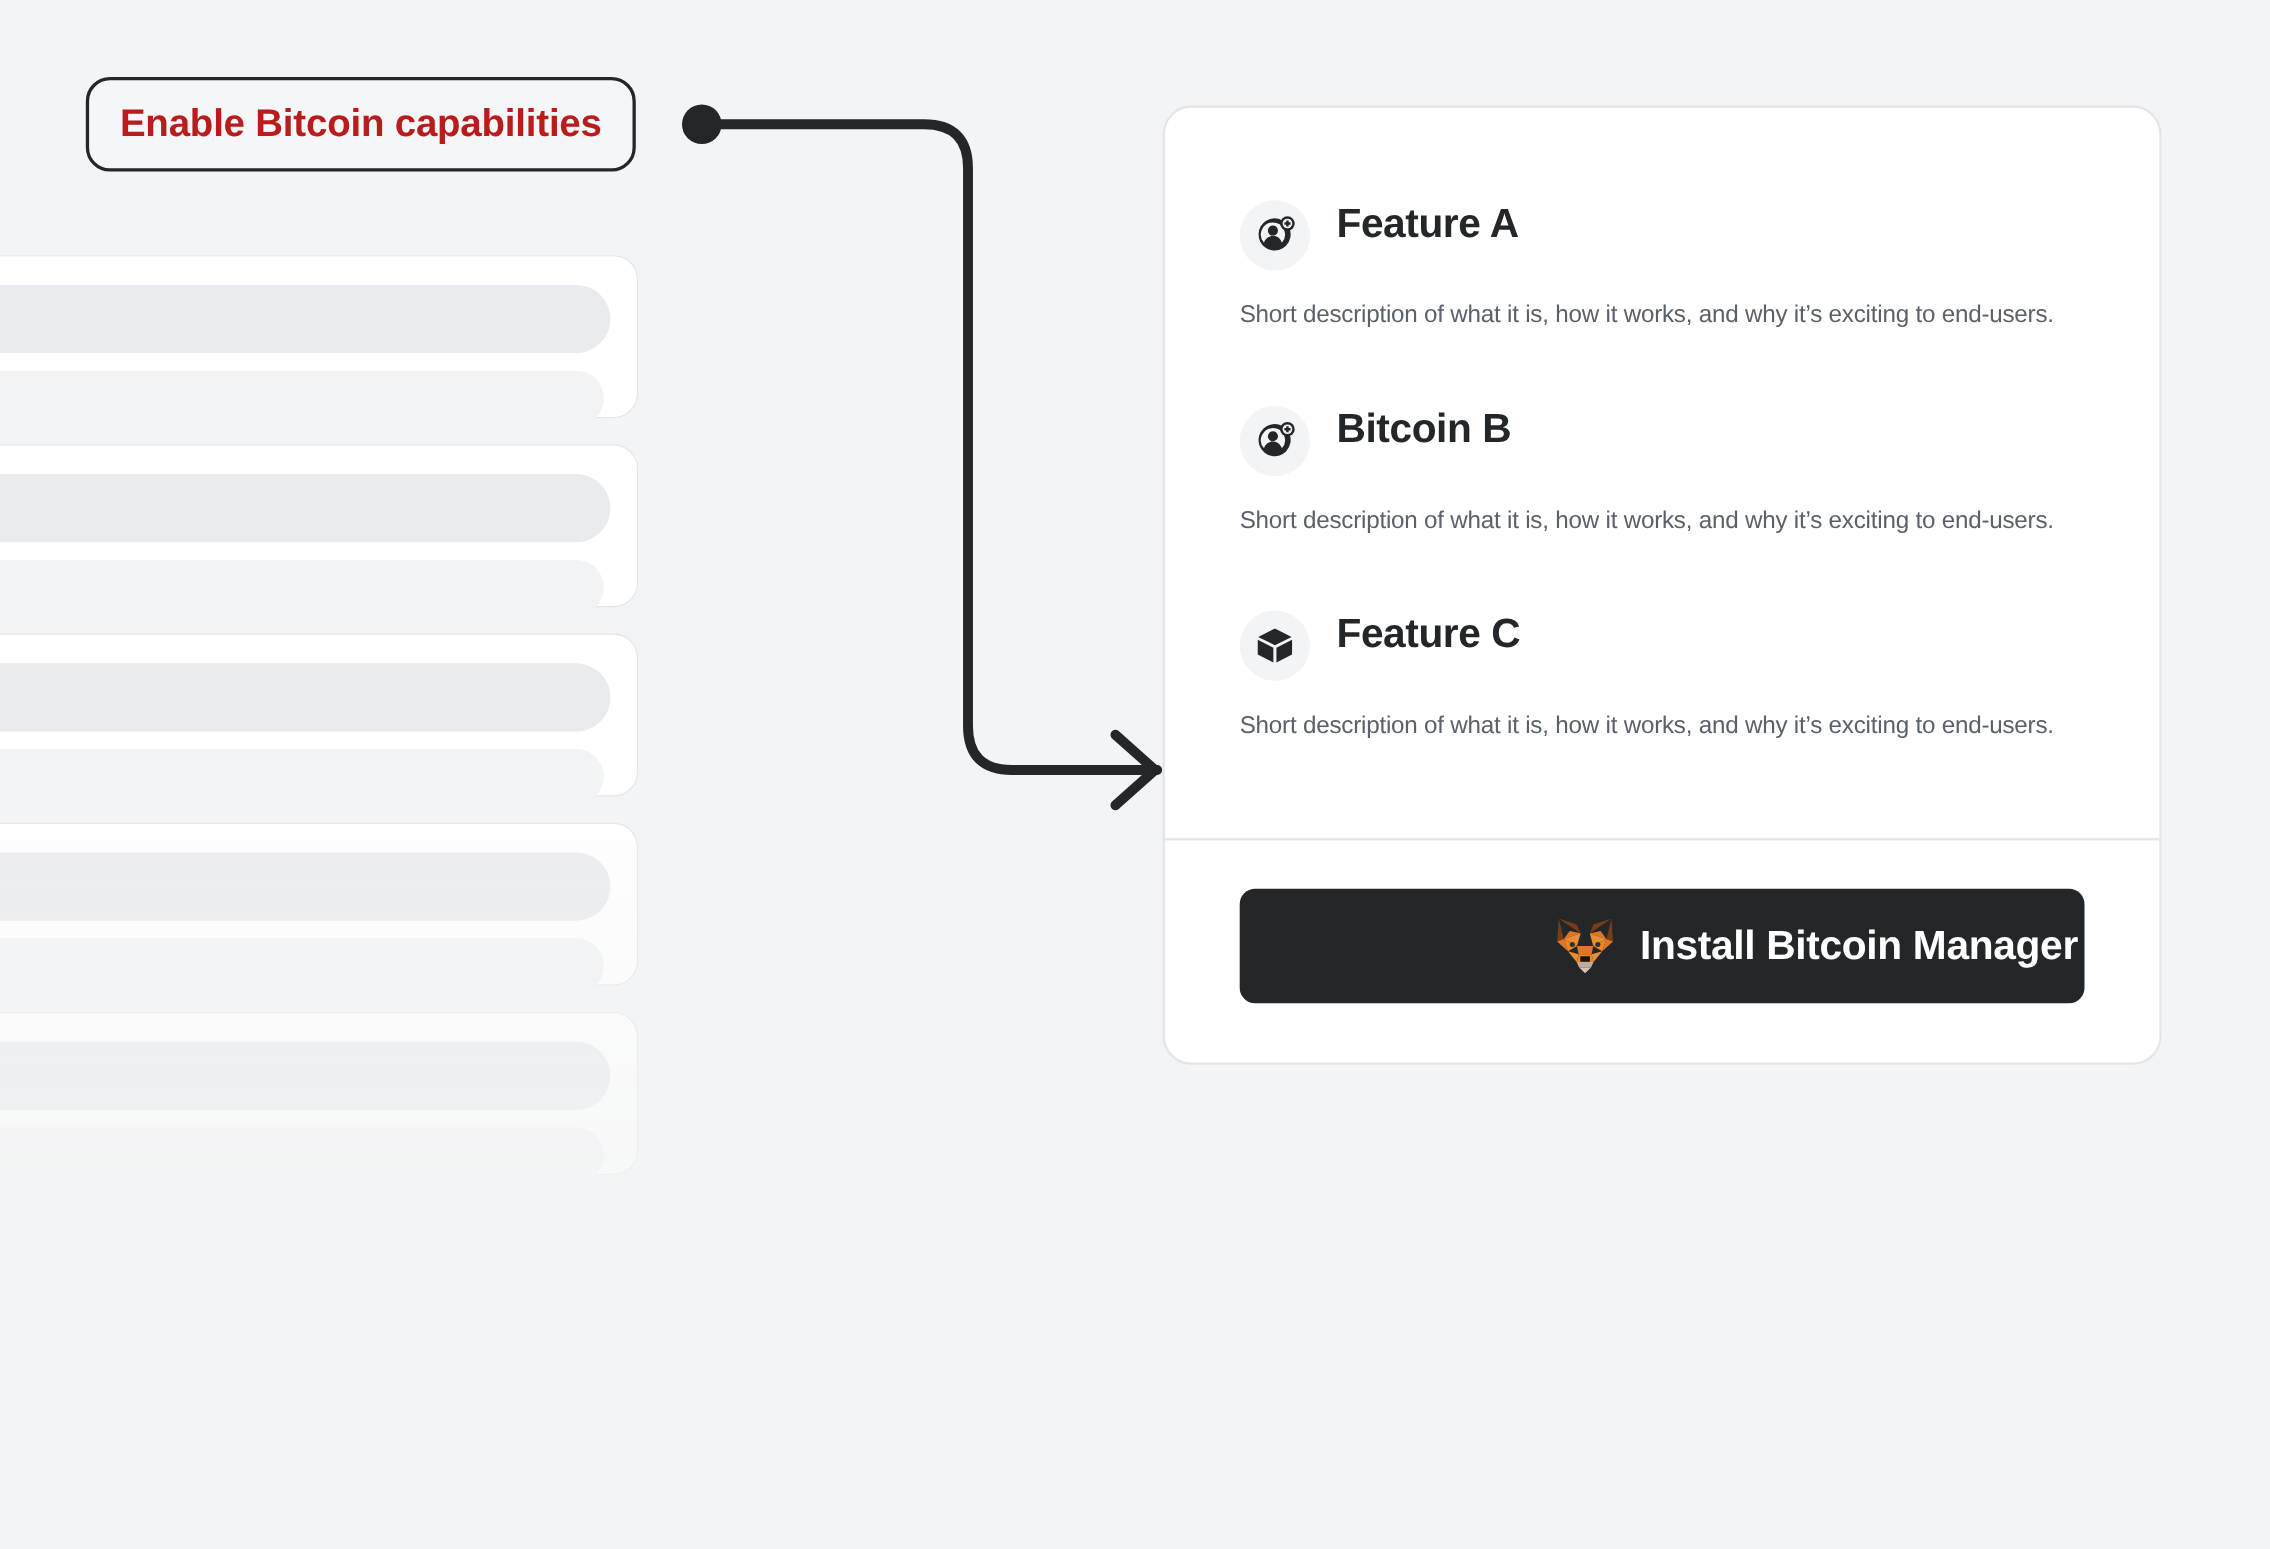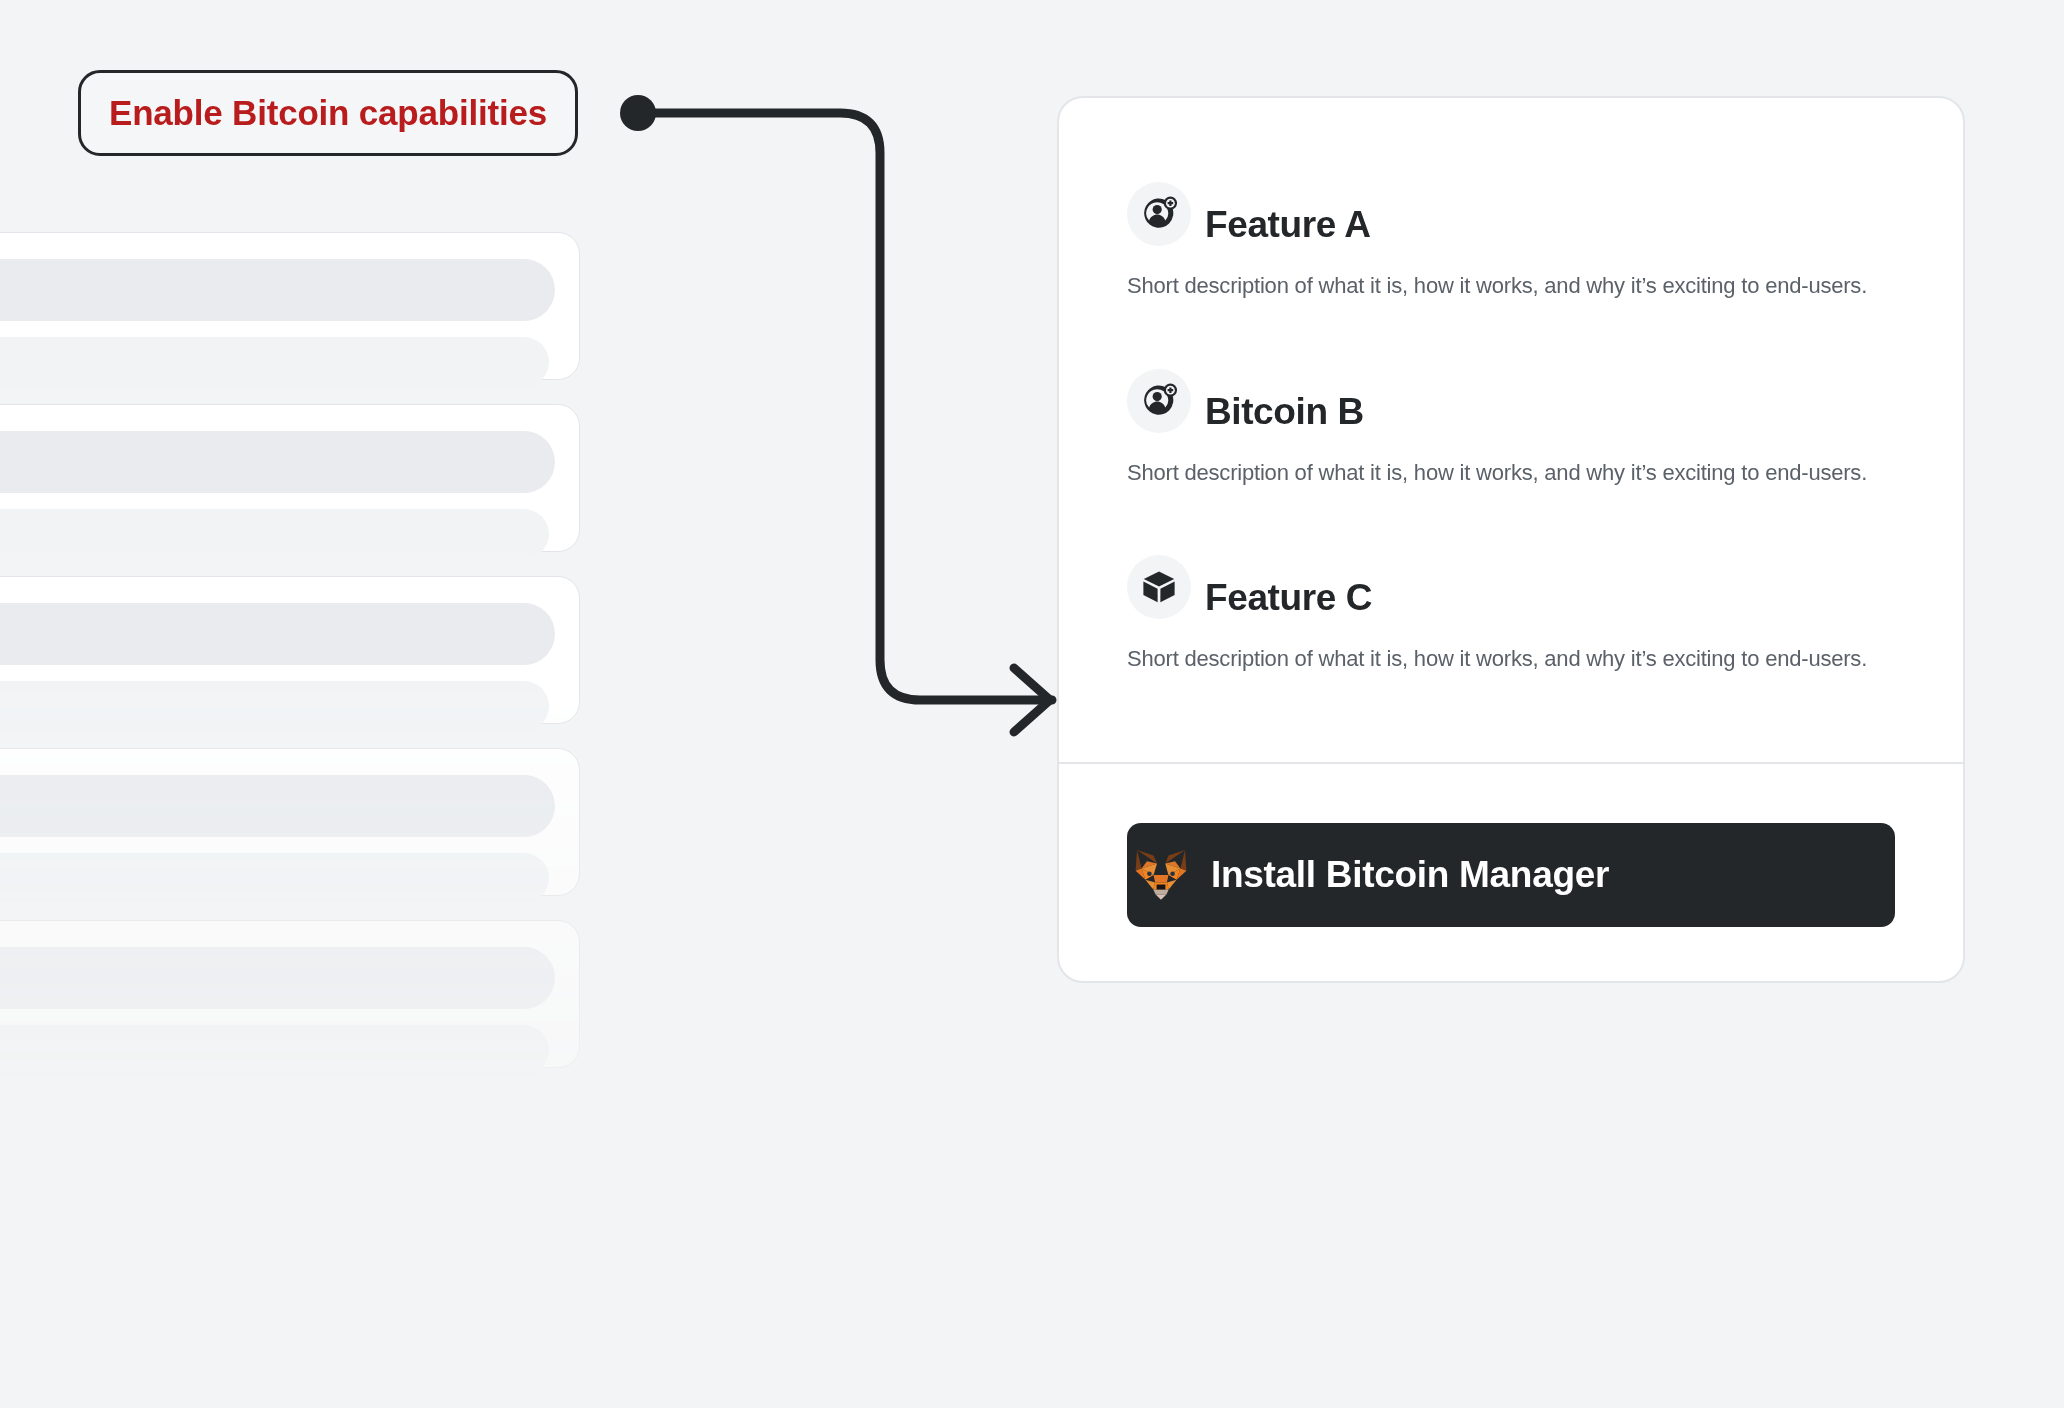--- a/index.html
+++ b/index.html
@@ -104,22 +104,22 @@
     overflow: hidden;
   }
   #features-section {
     padding: 84px 68px 64px 68px;
   }
   .feature-block + .feature-block {
     margin-top: 66px;
   }
   .feature-head {
     display: flex;
-    align-items: flex-end;
-    gap: 14px;
+    align-items: flex-start;
+    gap: 24px;
   }
   .feature-icon-badge {
     width: 64px;
     height: 64px;
     min-width: 64px;
     border-radius: 50%;
     background: #f2f4f6;
     display: flex;
     align-items: center;
     justify-content: center;
@@ -151,24 +151,23 @@
     text-align: center;
   }
   #install-button {
     width: 100%;
     height: 104px;
     background: #24272a;
     border: none;
     border-radius: 14px;
     display: flex;
     align-items: center;
-    justify-content: flex-start;
+    justify-content: flex-end;
     gap: 22px;
     cursor: pointer;
-    margin-top: 15px;
   }
   #install-button .install-label {
     font-size: 37px;
     font-weight: 700;
     color: #ffffff;
     letter-spacing: -0.3px;
   }
   #fox-logo { display: block; }
   #install-caption {
     margin-top: 28px;

